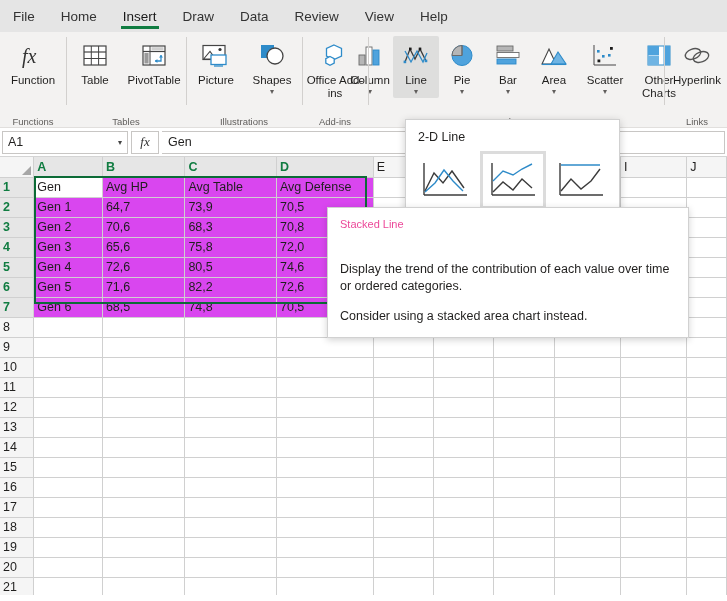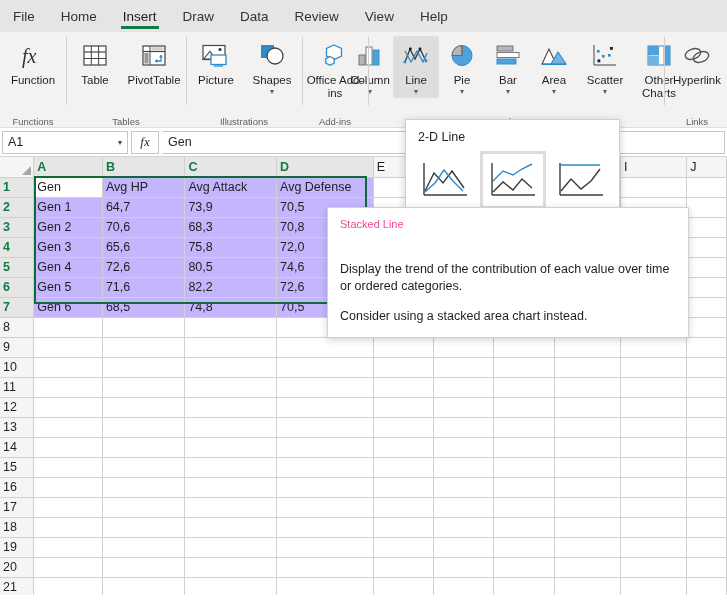--- a/index.html
+++ b/index.html
@@ -298,21 +298,21 @@
     color: #444444;
     font-size: 12px;
     border-right: 1px solid #b0b0b0;
     border-bottom: 1px solid #c8c8c8;
     cursor: pointer;
     width: 34px;
     padding: 0;
   }
   td.rowhead.sel { color: #107c41; font-weight: bold; background:#e6e6e6; }
   td.cell { background: #ffffff; }
-  td.cell.insel { background: #c4b5fd; }
+  td.cell.insel { background: #d946ef; }
   td.cell.active { background: #ffffff; }
   td.num { text-align: right; padding-right: 4px; }
 
   
   .sel-outline {
     position: absolute;
     border: 2px solid #0c6b36;
     pointer-events: none;
     z-index: 5;
   }
@@ -599,21 +599,21 @@
       <th class="colhead">G</th>
       <th class="colhead">H</th>
       <th class="colhead">I</th>
       <th class="colhead">J</th>
     </tr>
 
     <tr>
       <td class="rowhead sel">1</td>
       <td class="cell active">Gen</td>
       <td class="cell insel">Avg HP</td>
-      <td class="cell insel">Avg Attack</td>
+      <td class="cell insel">Avg Table</td>
       <td class="cell insel">Avg Defense</td>
       <td class="cell"></td>
           <td class="cell"></td>
       <td class="cell"></td>
           <td class="cell"></td>
       <td class="cell"></td>
           <td class="cell"></td>
     </tr>
 
     <tr>

